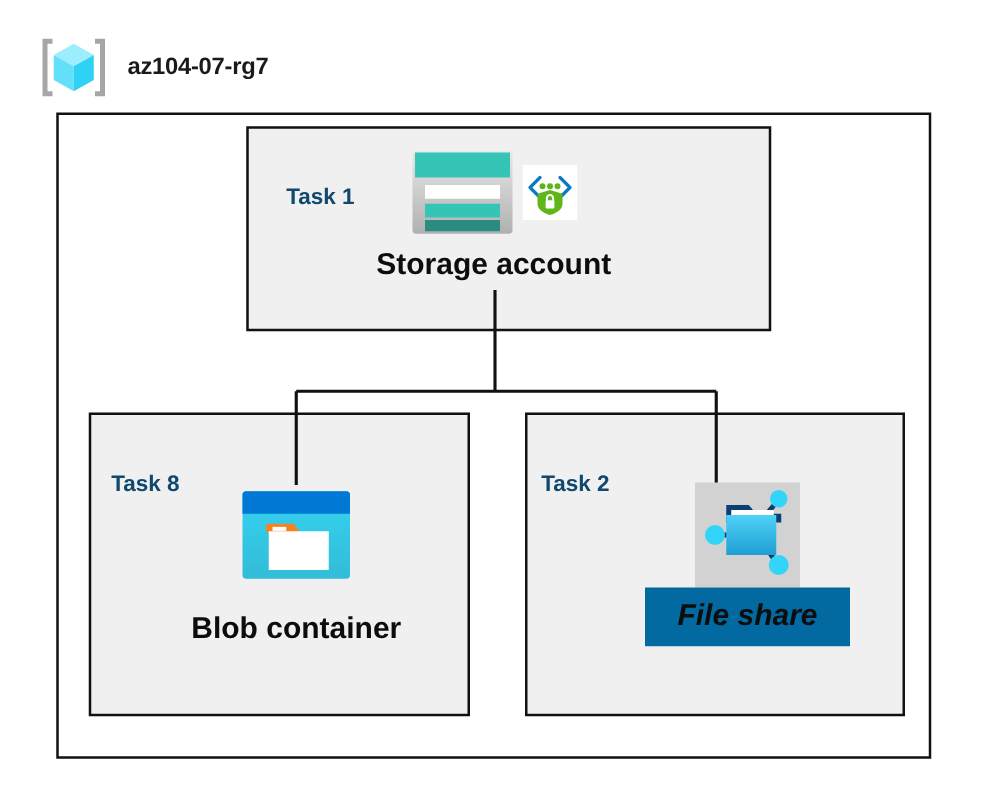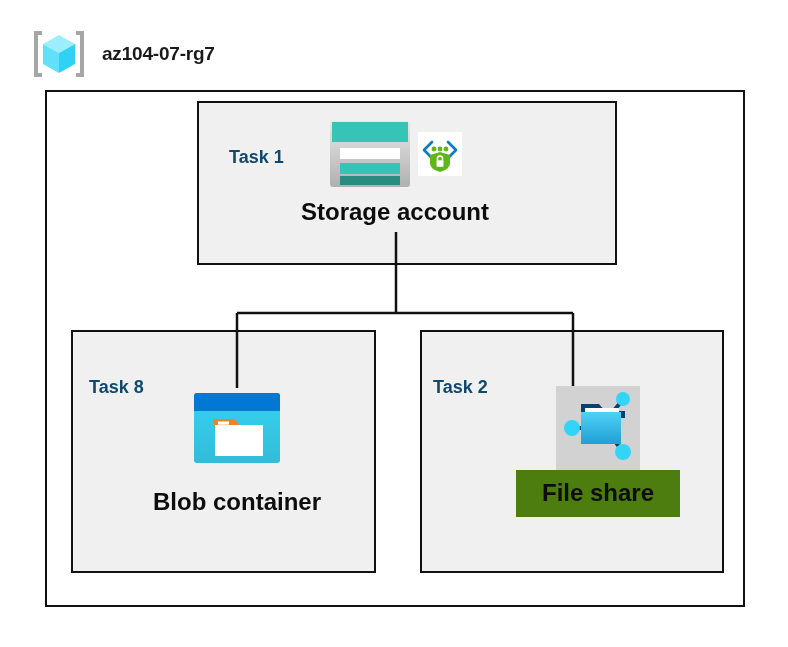--- a/index.html
+++ b/index.html
@@ -125,23 +125,24 @@
   #fileshare-node { left: 508px; top: 386px; width: 180px; }
   .fileshare-icon-wrap {
     background: #d2d2d2;
     width: 84px;
     height: 84px;
     display: flex;
     align-items: center;
     justify-content: center;
   }
   #fileshare-node .node-label {
-    background: #4d7c0f;
+    background: #0369a1;
     padding: 9px 26px 10px 26px;
     margin-top: 0;
+    font-style: italic;
   }
 </style>
 </head>
 <body>
 
 <div id="stage">
 
   <div class="rg-header">
     <span class="rg-icon-wrap">
       <svg class="rg-icon" viewBox="0 0 58 52" xmlns="http://www.w3.org/2000/svg">

